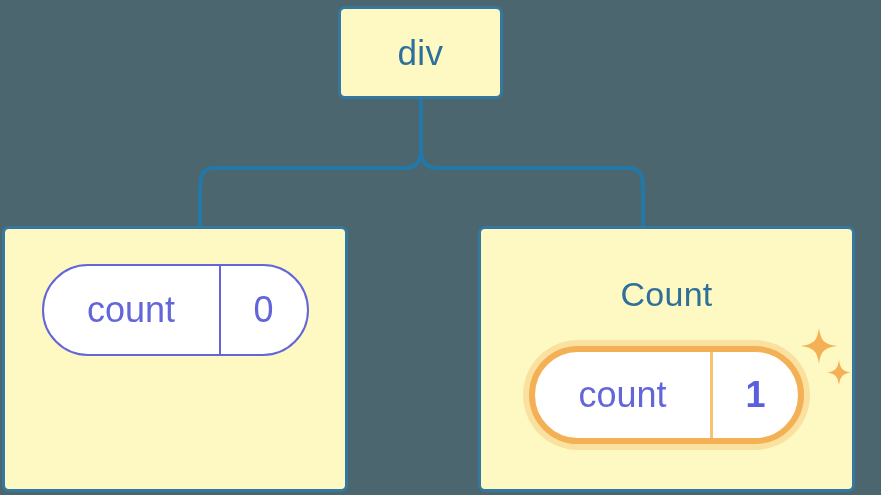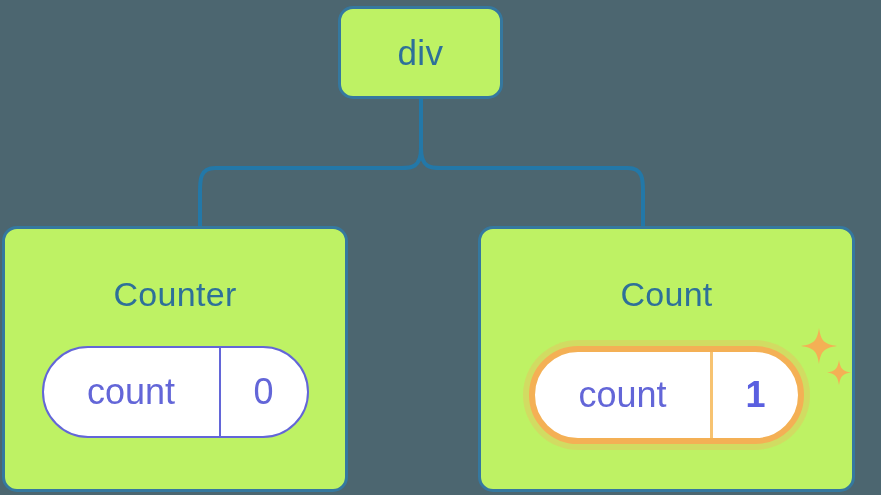--- a/index.html
+++ b/index.html
@@ -22,23 +22,23 @@
     left: 0;
     top: 0;
     width: 881px;
     height: 495px;
     pointer-events: none;
   }
 
   
   .node {
     position: absolute;
-    background: #bef264;
+    background: #fef9c3;
     border: 3px solid #35789f;
-    border-radius: 15px;
+    border-radius: 7px;
     box-sizing: border-box;
   }
   .node-root {
     left: 338px;
     top: 6px;
     width: 165px;
     height: 93px;
     display: flex;
     align-items: center;
     justify-content: center;
@@ -156,21 +156,20 @@
              L 628 168
              C 643 168 643 180 643 192
              L 643 228" stroke="#2378a8" stroke-width="4" fill="none" stroke-linecap="round"></path>
   </svg>
 
   <div class="node node-root">
     <span class="root-label">div</span>
   </div>
 
   <div class="node node-child node-counter">
-    <span class="child-title">Counter</span>
 
     <div class="pill-wrap">
       <div class="pill pill-plain">
         <div class="pill-key">count</div>
         <div class="pill-val">0</div>
       </div>
     </div>
   </div>
 
   <div class="node node-child node-count">

